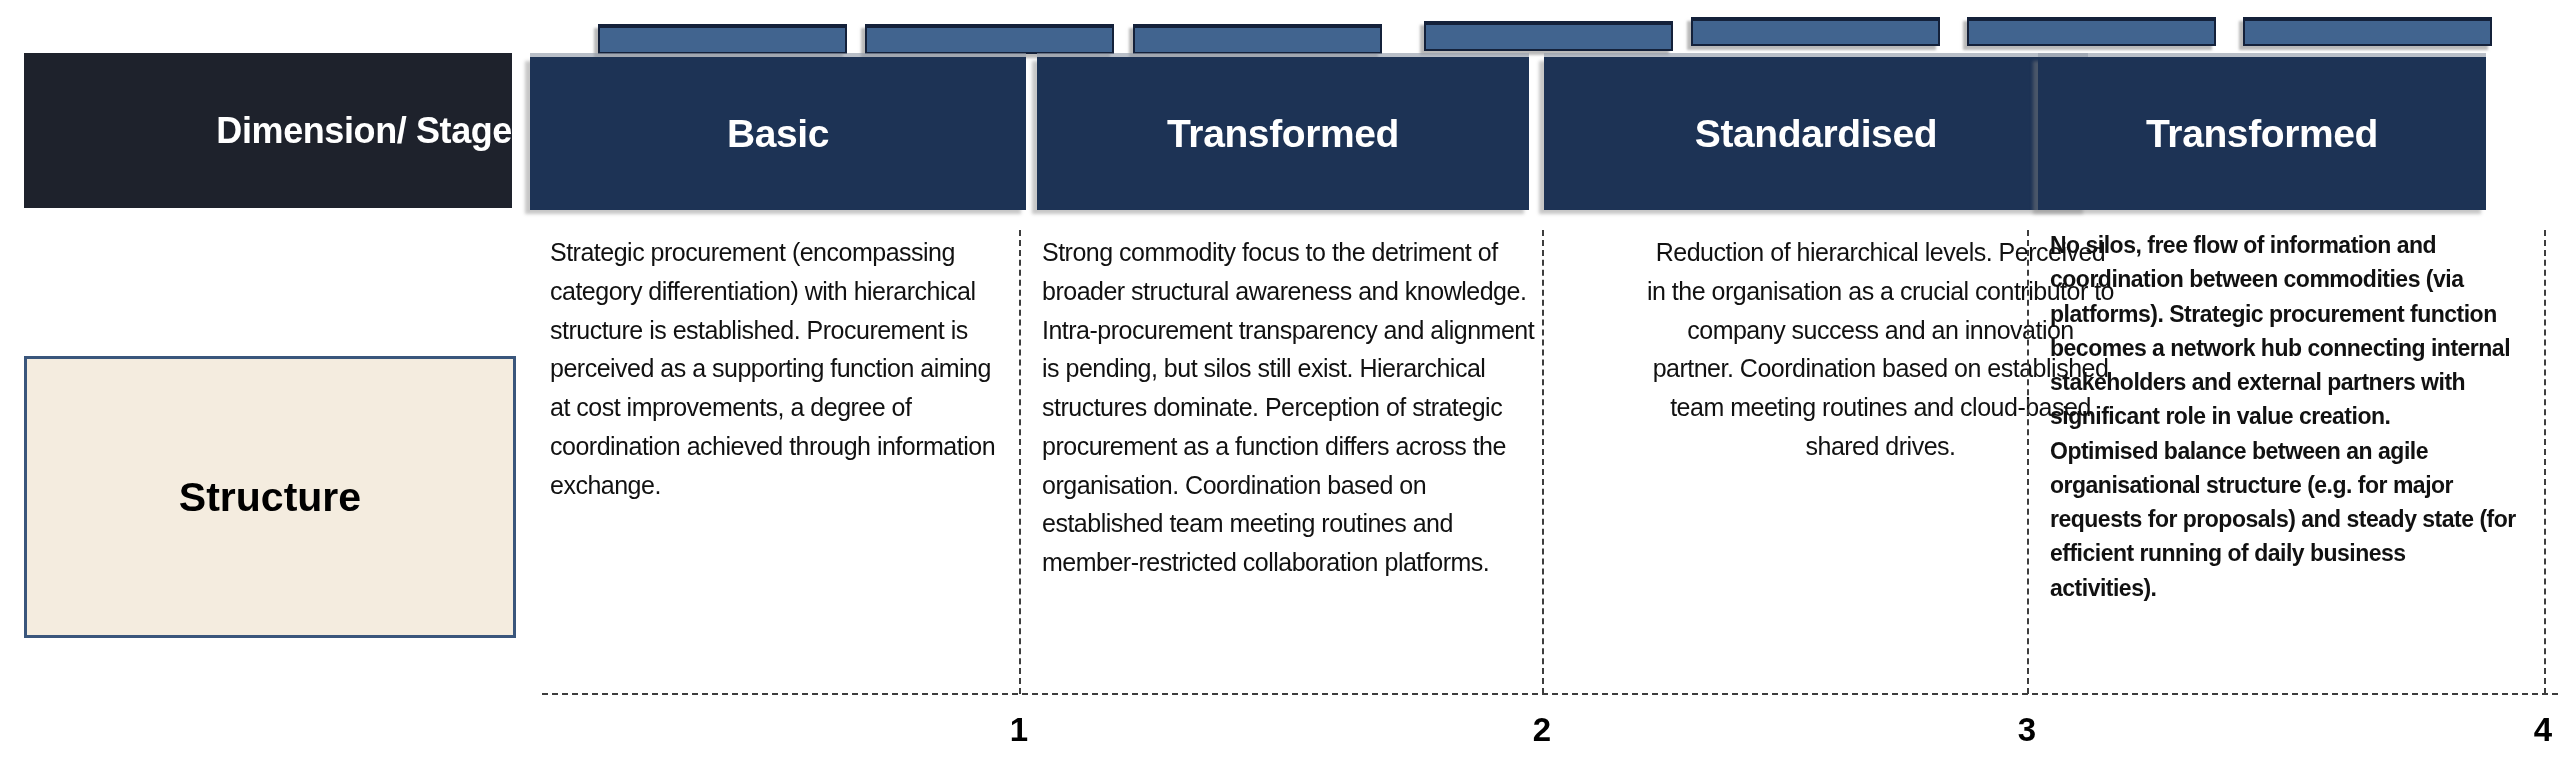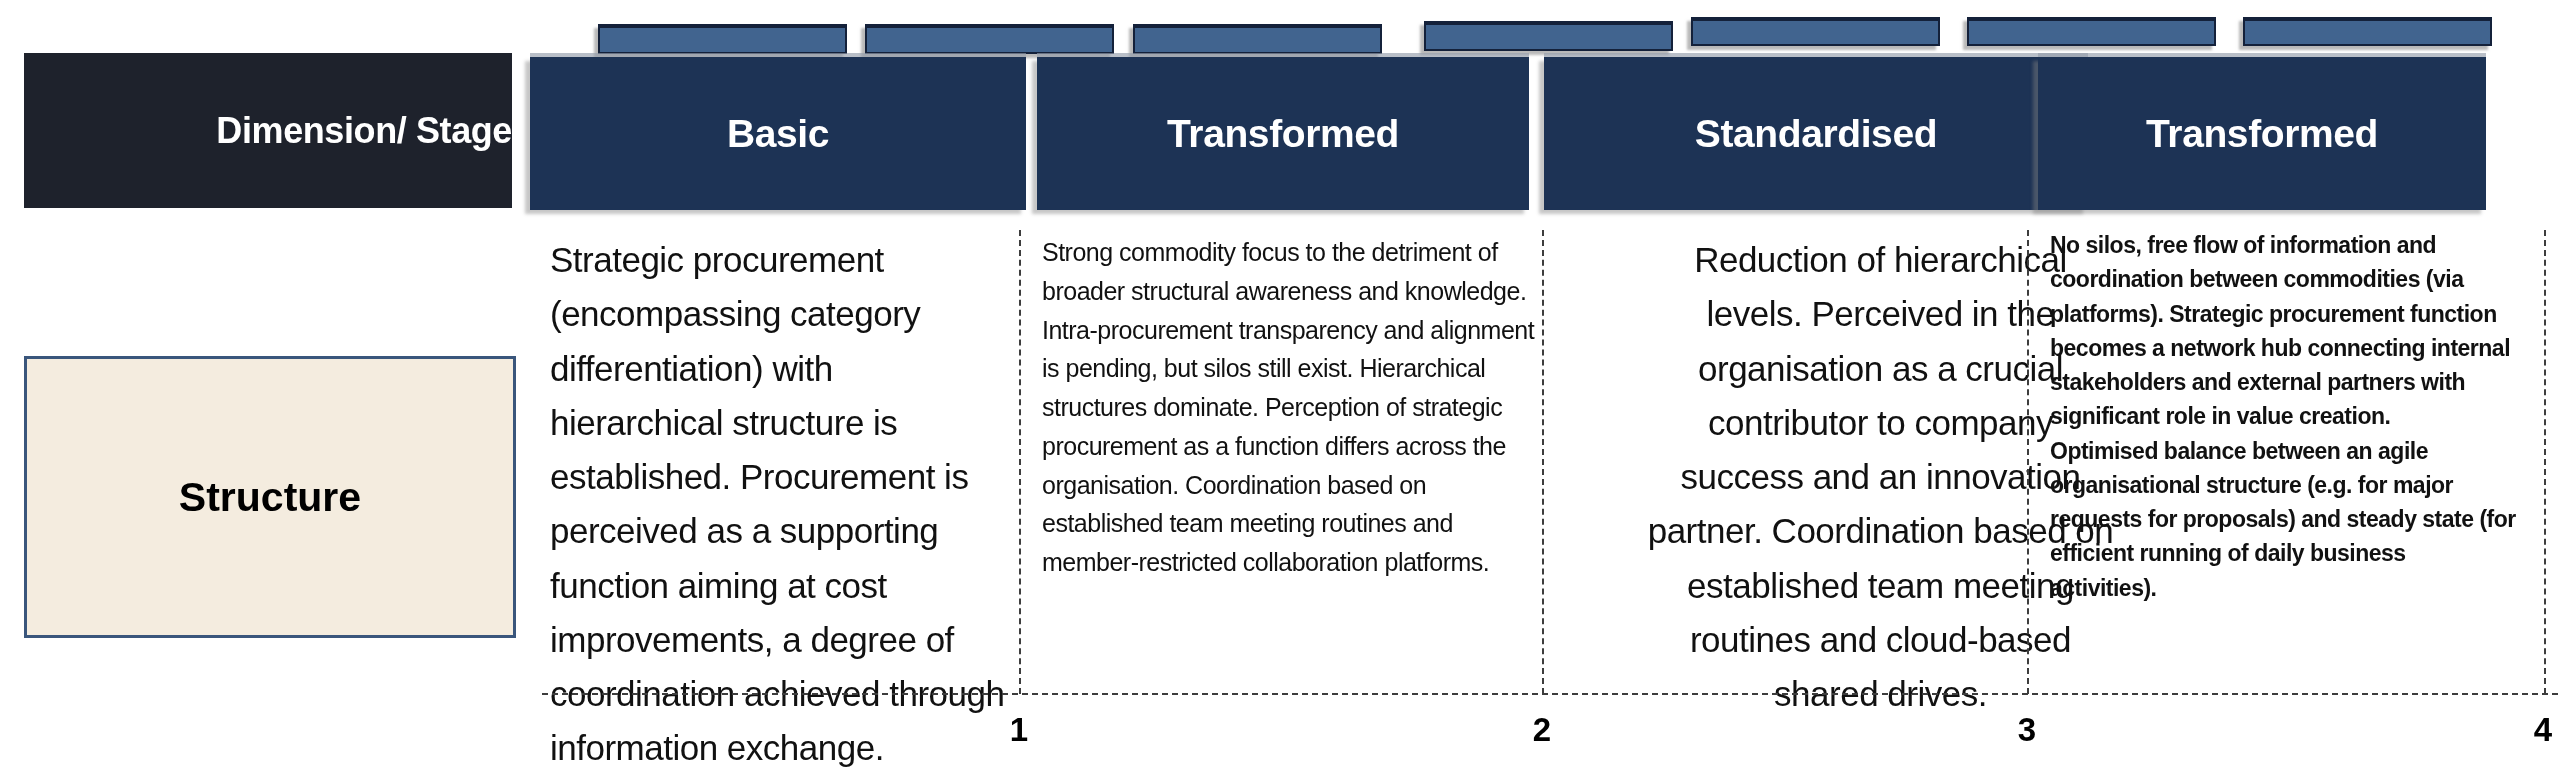--- a/index.html
+++ b/index.html
@@ -65,21 +65,21 @@
   }
   .s1 { left: 530px;  width: 496px; }
   .s2 { left: 1037px; width: 492px; }
   .s3 { left: 1544px; width: 544px; }
   .s4 { left: 2038px; width: 448px; }
 
   .stage-desc {
     position: absolute;
     top: 233px;
     color: var(--body-text);
-    font-size: 35px;
+    font-size: 25px;
     line-height: 1.55;
     letter-spacing: -0.5px;
     white-space: pre-line;
   }
   .d1 { left: 550px;  width: 461px; }
   .d2 { left: 1042px; width: 494px; font-size: 25px; }
   .d3 { left: 1646px; width: 469px; text-align: center; }
   .d4 { left: 2050px; width: 467px; top: 228px; font-size: 23px; line-height: 1.49; font-weight: bold; }
 
   .dimension-box {

